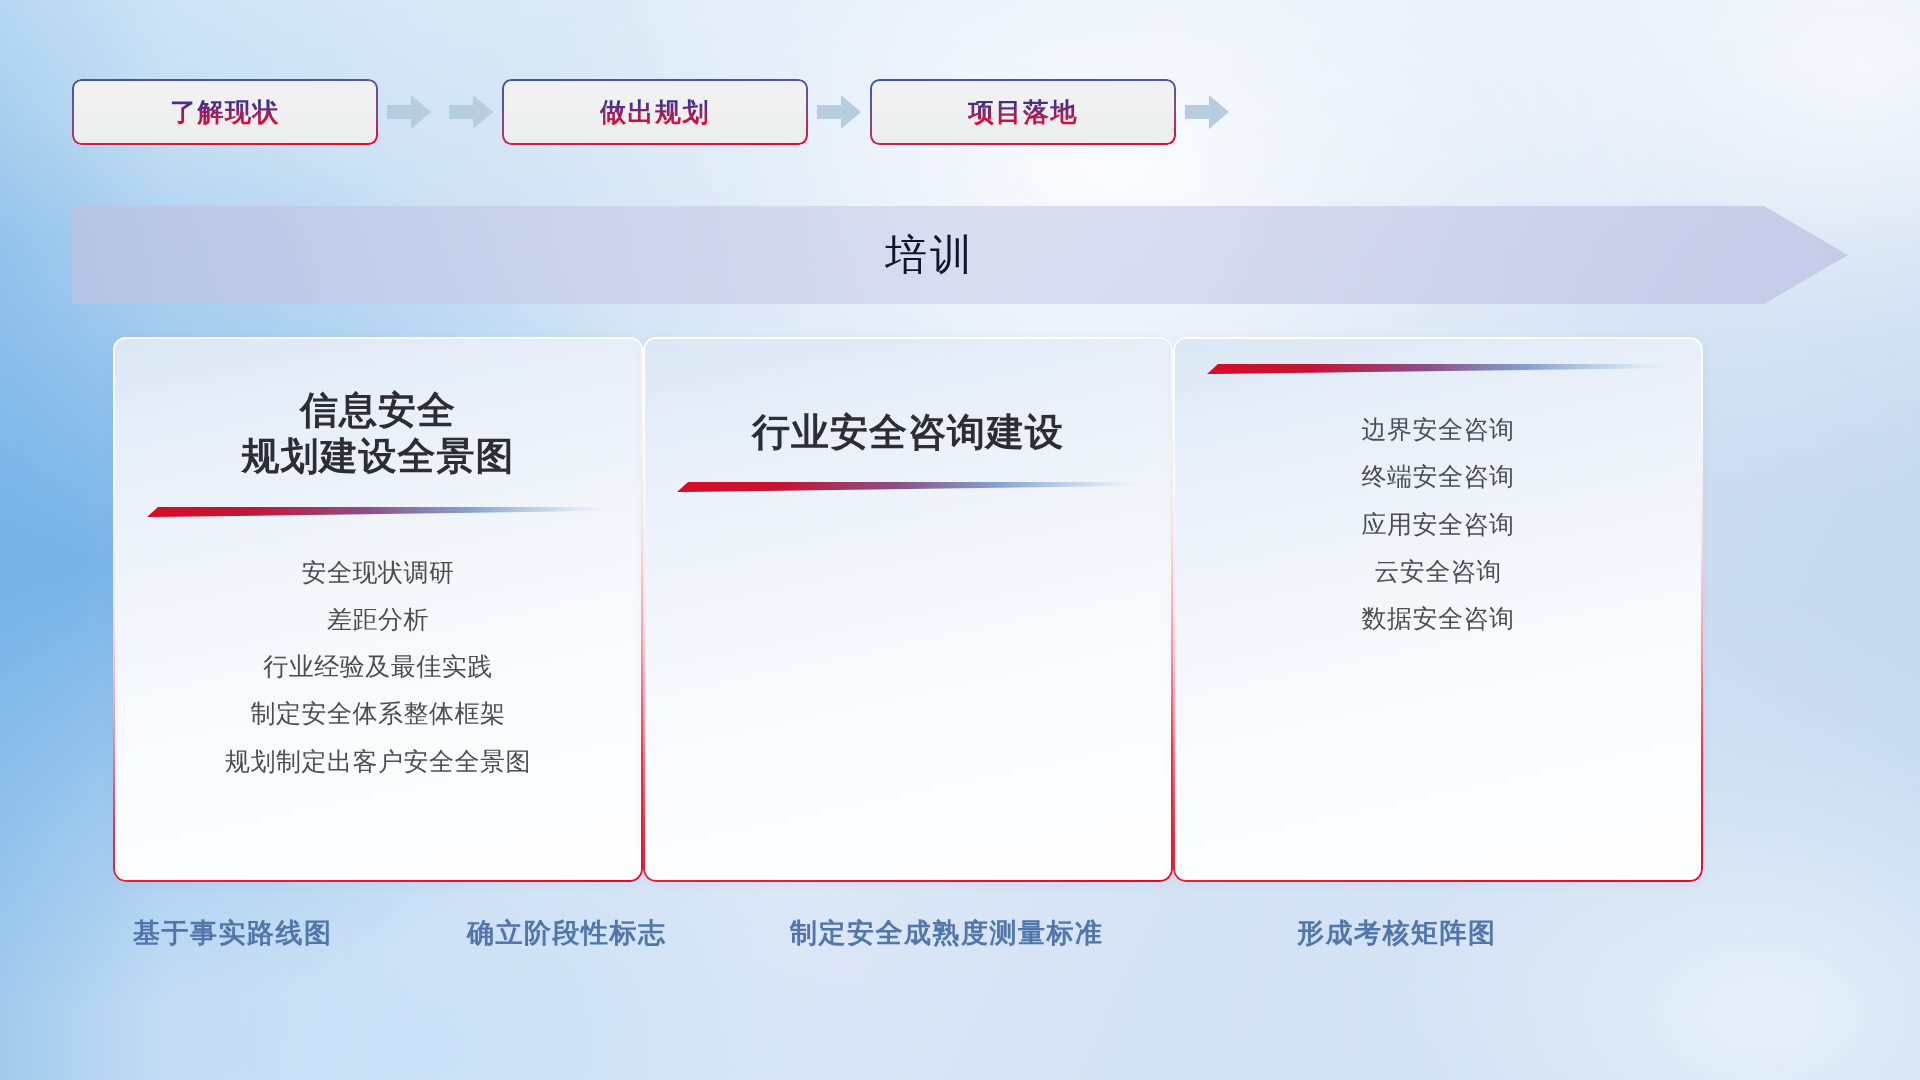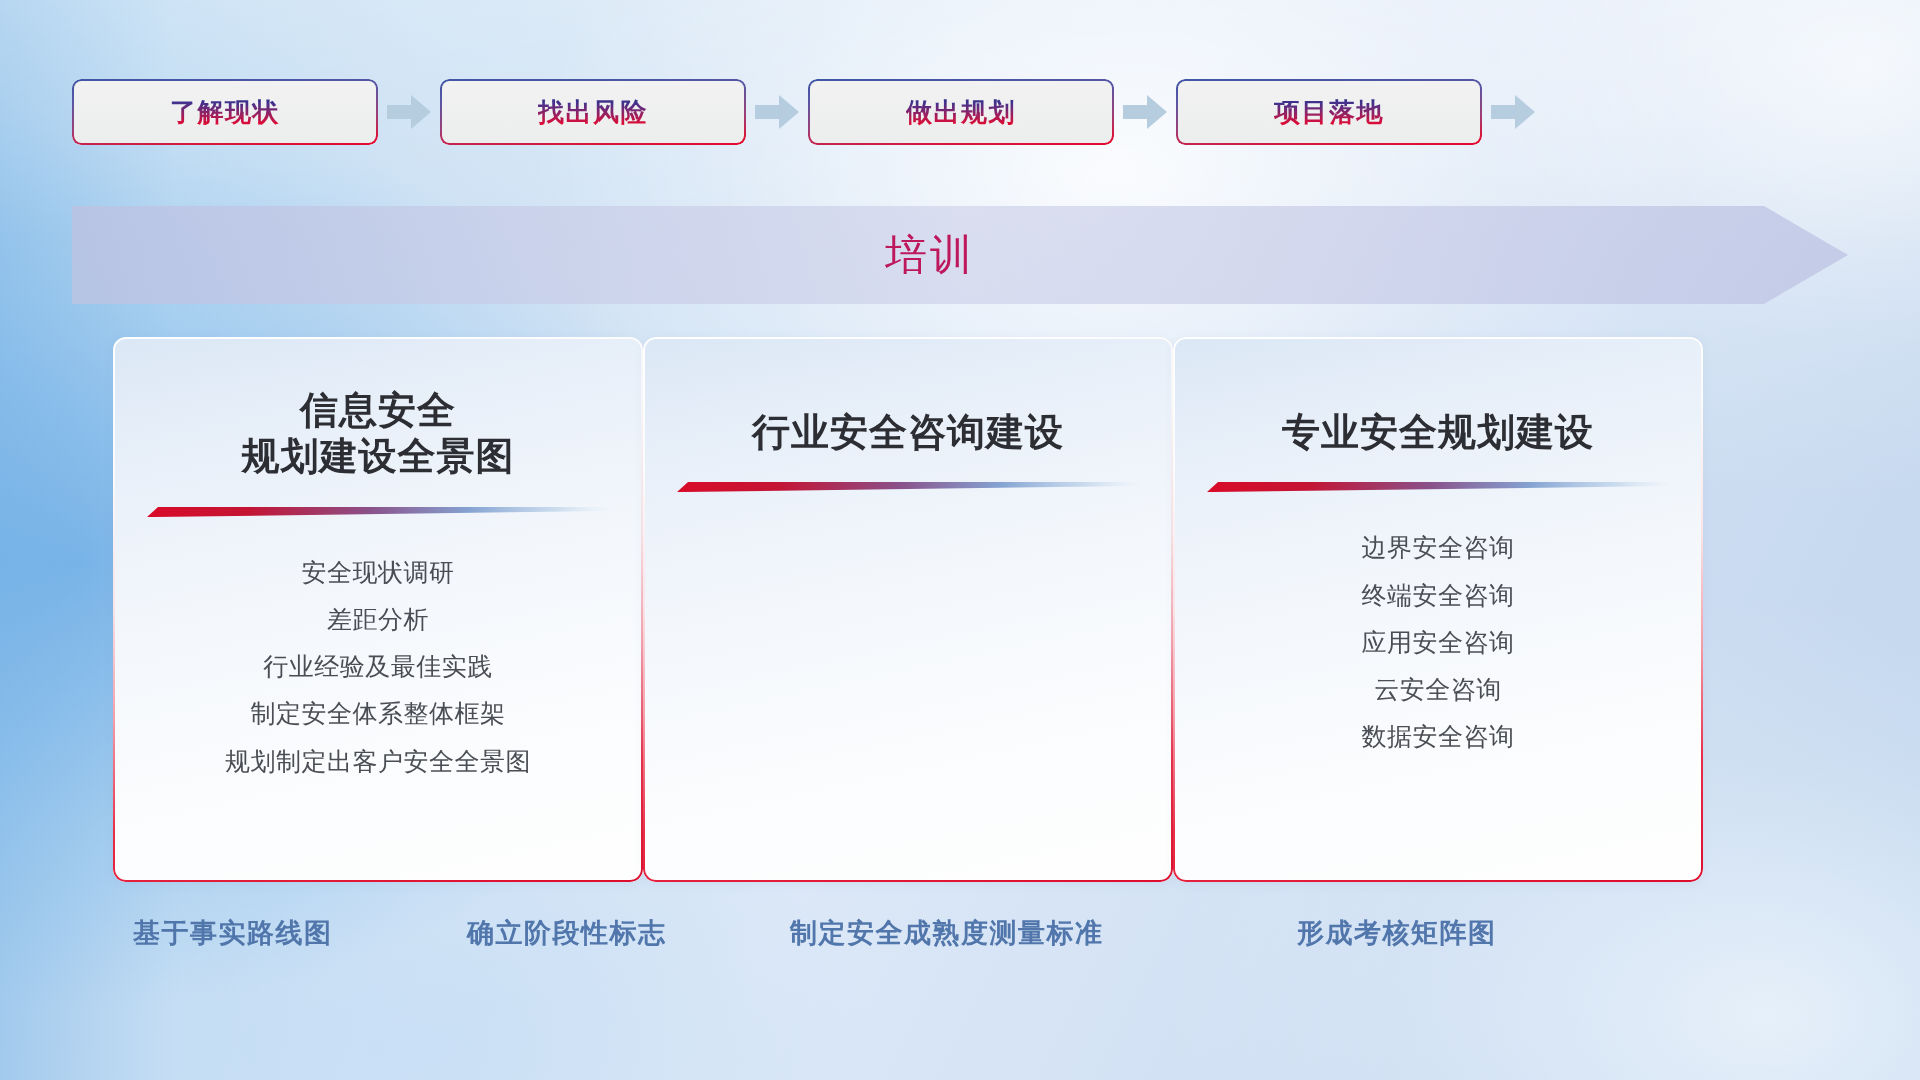--- a/index.html
+++ b/index.html
@@ -92,21 +92,21 @@
     -webkit-clip-path: polygon(0 0, calc(100% - 84px) 0, 100% 50%, calc(100% - 84px) 100%, 0 100%);
             clip-path: polygon(0 0, calc(100% - 84px) 0, 100% 50%, calc(100% - 84px) 100%, 0 100%);
   }
   #banner-title {
     position: absolute; inset: 0;
     display: flex; align-items: center; justify-content: center;
     padding-right: 60px;
     box-sizing: border-box;
     font-size: 42px;
     font-weight: 400;
-    color: #be185d;
+    color: #0f172a;
     letter-spacing: 3px;
   }
 
   
   #cards {
     position: absolute;
     left: 113px; top: 337px;
     width: 1400px; height: 545px;
     display: flex;
     justify-content: space-between;
@@ -208,23 +208,20 @@
 <div id="bg-wash"></div>
 
 <div id="steps">
   <div class="step-box">
     <span class="step-label">了解现状</span>
   </div>
   <div class="step-arrow">
     <svg width="44" height="34" viewBox="0 0 44 34" aria-hidden="true">
       <path d="M0 10 H24 V0 L44 17 L24 34 V24 H0 Z" fill="#b6cde0"></path>
     </svg>
-  </div>
-  <div class="step-box">
-    <span class="step-label">找出风险</span>
   </div>
   <div class="step-arrow">
     <svg width="44" height="34" viewBox="0 0 44 34" aria-hidden="true">
       <path d="M0 10 H24 V0 L44 17 L24 34 V24 H0 Z" fill="#b6cde0"></path>
     </svg>
   </div>
   <div class="step-box">
     <span class="step-label">做出规划</span>
   </div>
   <div class="step-arrow">
@@ -294,21 +291,20 @@
             </linearGradient>
           </defs>
           <path d="M0 11 L11 1 L462 1 L462 5 L7 11 Z" fill="url(#dv2)"></path>
         </svg>
       </div>
     </div>
   </div>
 
   <div class="card">
     <div class="card-body">
-      <div class="card-title one-line">专业安全规划建设</div>
       <div class="card-divider">
         <svg width="462" height="12" viewBox="0 0 462 12" aria-hidden="true">
           <defs>
             <linearGradient id="dv3" x1="0" y1="0" x2="1" y2="0">
               <stop offset="0" stop-color="#d80c29" stop-opacity="1"></stop>
               <stop offset="0.22" stop-color="#c41434" stop-opacity="1"></stop>
               <stop offset="0.48" stop-color="#8a5089" stop-opacity="1"></stop>
               <stop offset="0.70" stop-color="#7f9fd0" stop-opacity="0.95"></stop>
               <stop offset="0.88" stop-color="#a8c4e2" stop-opacity="0.55"></stop>
               <stop offset="1" stop-color="#cfe0f2" stop-opacity="0.05"></stop>

